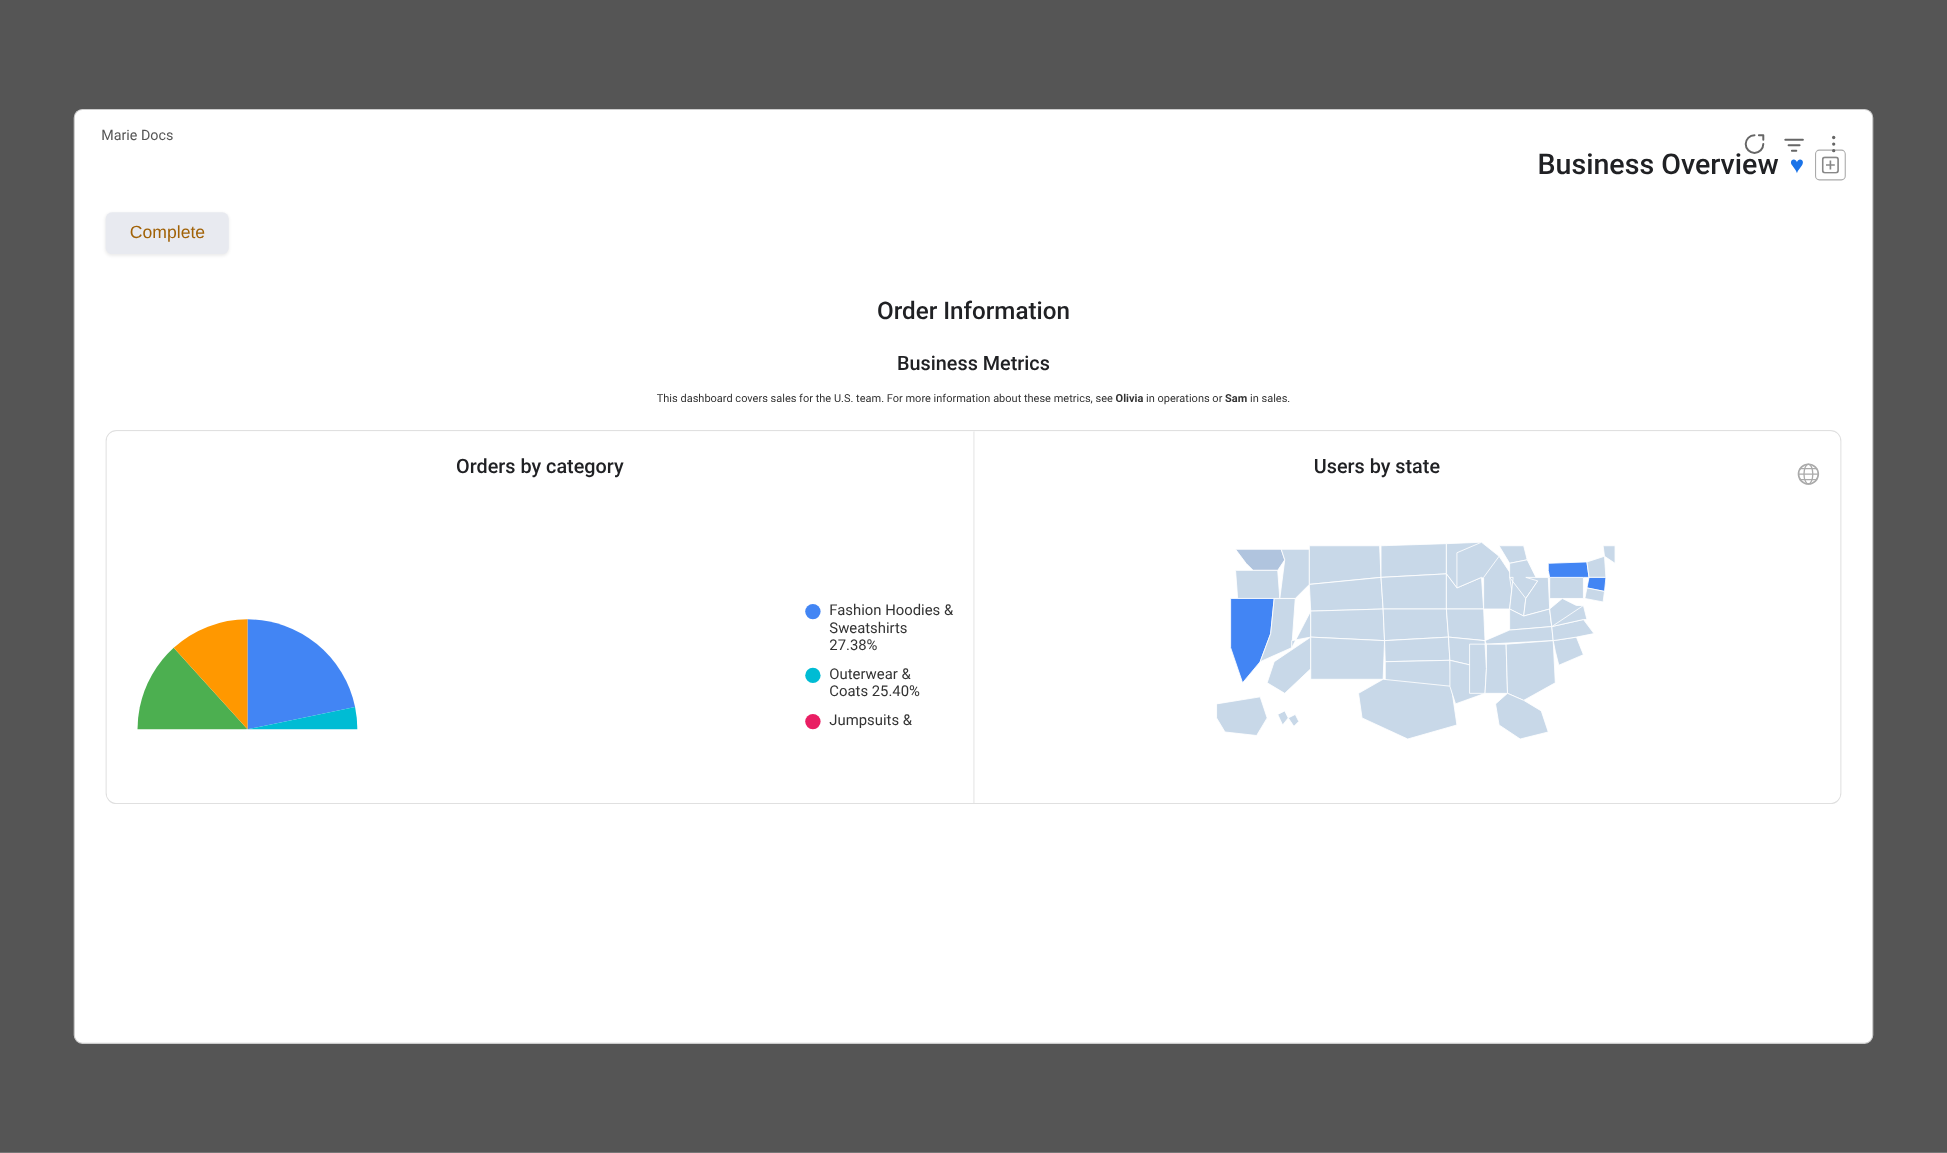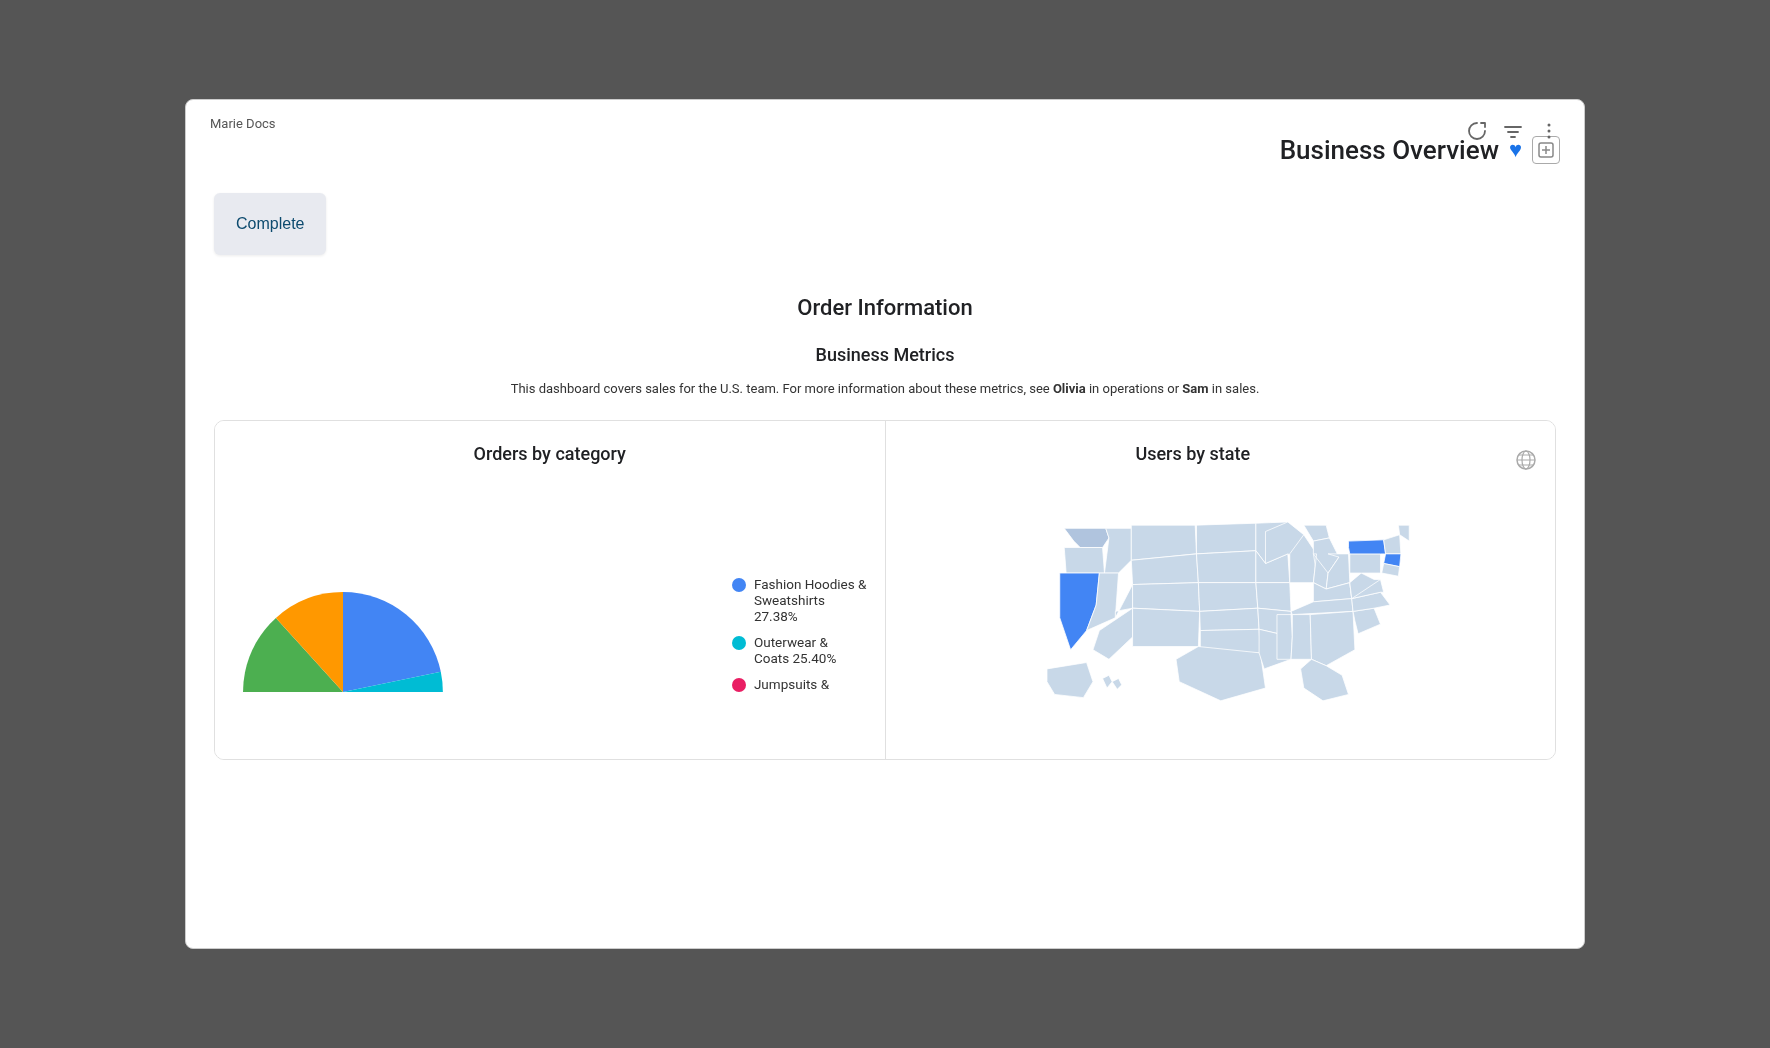--- a/index.html
+++ b/index.html
@@ -5,21 +5,21 @@
     * { box-sizing: border-box; margin: 0; padding: 0; }
     body {
       background: #555;
       display: flex;
       justify-content: center;
       align-items: center;
       min-height: 100vh;
       font-family: 'Google Sans', Roboto, Arial, sans-serif;
     }
     .window {
-      width: 1400px;
+      width: 1636px;
       min-height: 850px;
       background: #fff;
       border-radius: 8px;
       border: 1.5px solid #ccc;
       overflow: hidden;
       display: flex;
       flex-direction: column;
     }
     .header {
       padding: 16px 24px 8px 24px;
@@ -79,23 +79,23 @@
     }
     .status-label {
       font-size: 14px;
       color: #333;
       margin-bottom: 10px;
     }
     .status-btn {
       background: #e8eaf0;
       border: none;
       border-radius: 6px;
-      padding: 22px 22px;
+      padding: 10px 22px;
       font-size: 16px;
-      color: #0c4a6e;
+      color: #a16207;
       cursor: pointer;
       font-weight: 500;
       box-shadow: 0 1px 3px rgba(0,0,0,0.08);
     }
     .section-center {
       text-align: center;
       margin: 40px 0 20px 0;
     }
     .section-title {
       font-size: 22px;
@@ -103,21 +103,21 @@
       color: #202124;
       margin-bottom: 24px;
     }
     .section-subtitle {
       font-size: 18px;
       font-weight: 500;
       color: #202124;
       margin-bottom: 14px;
     }
     .section-desc {
-      font-size: 13px;
+      font-size: 10px;
       color: #333;
       max-width: 900px;
       margin: 12px auto;
       line-height: 1.6;
     }
     .section-desc b {
       font-weight: 700;
     }
     .charts-row {
       display: flex;

